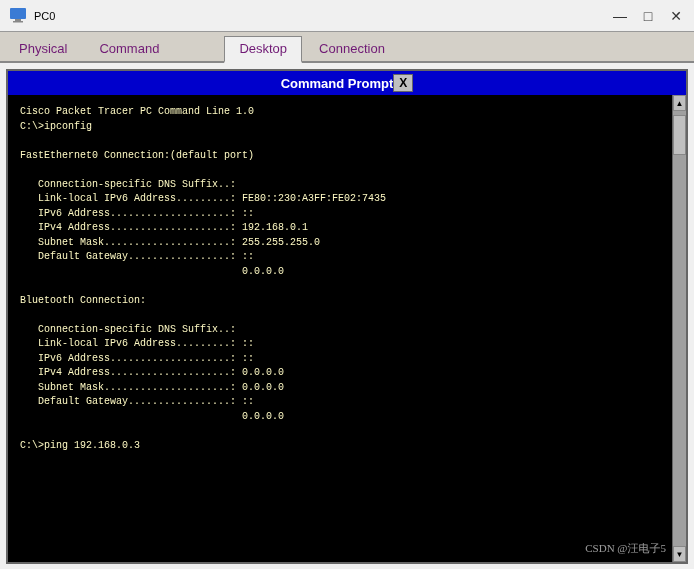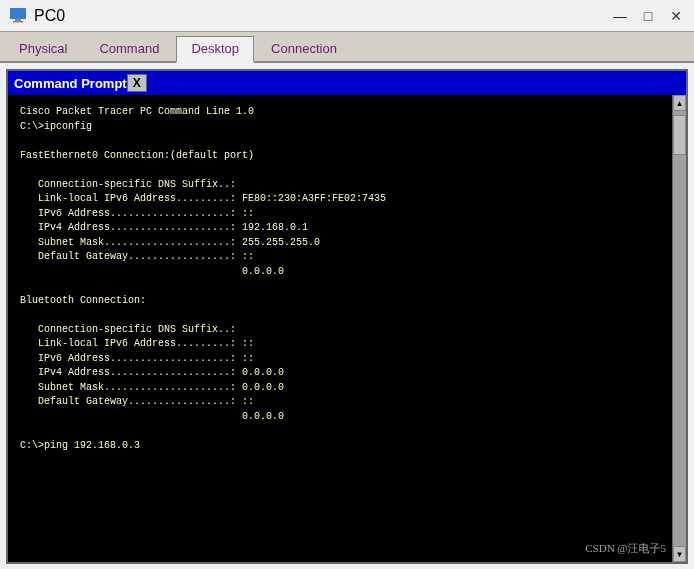--- a/index.html
+++ b/index.html
@@ -25,21 +25,21 @@
     .title-bar-left {
       display: flex;
       align-items: center;
       gap: 6px;
     }
     .title-bar-icon {
       width: 20px;
       height: 20px;
     }
     .title-bar-title {
-      font-size: 16px;
+      font-size: 11px;
       color: #000;
     }
     .title-bar-controls {
       display: flex;
       gap: 8px;
       align-items: center;
     }
     .title-bar-btn {
       width: 20px;
       height: 20px;
@@ -69,41 +69,42 @@
       margin-right: 2px;
       background: #d4d0c8;
       color: #701a75;
     }
     .tab.active {
       background: #f0f0f0;
       border: 1px solid #888;
       border-bottom: 2px solid #f0f0f0;
       margin-bottom: -2px;
       font-weight: normal;
+      margin-left: 48px;
     }
 
     
     .main-content {
       background: #f0f0f0;
       padding: 6px;
       height: calc(569px - 32px - 30px);
     }
 
     
     .cmd-window {
       width: 100%;
       height: 100%;
       display: flex;
       flex-direction: column;
       border: 2px solid #666;
     }
     .cmd-title-bar {
       display: flex;
       align-items: center;
-      justify-content: flex-start;
+      justify-content: center;
       background: #0000cc;
       padding: 3px 6px;
       flex-shrink: 0;
     }
     .cmd-title {
       color: white;
       font-size: 13px;
       font-weight: bold;
     }
     .cmd-close-btn {

